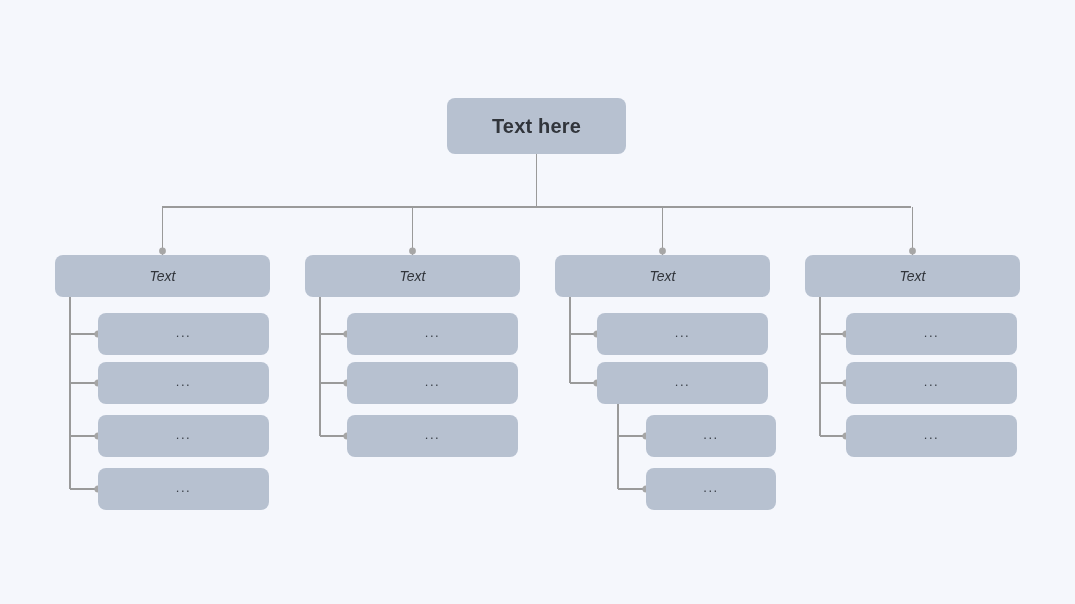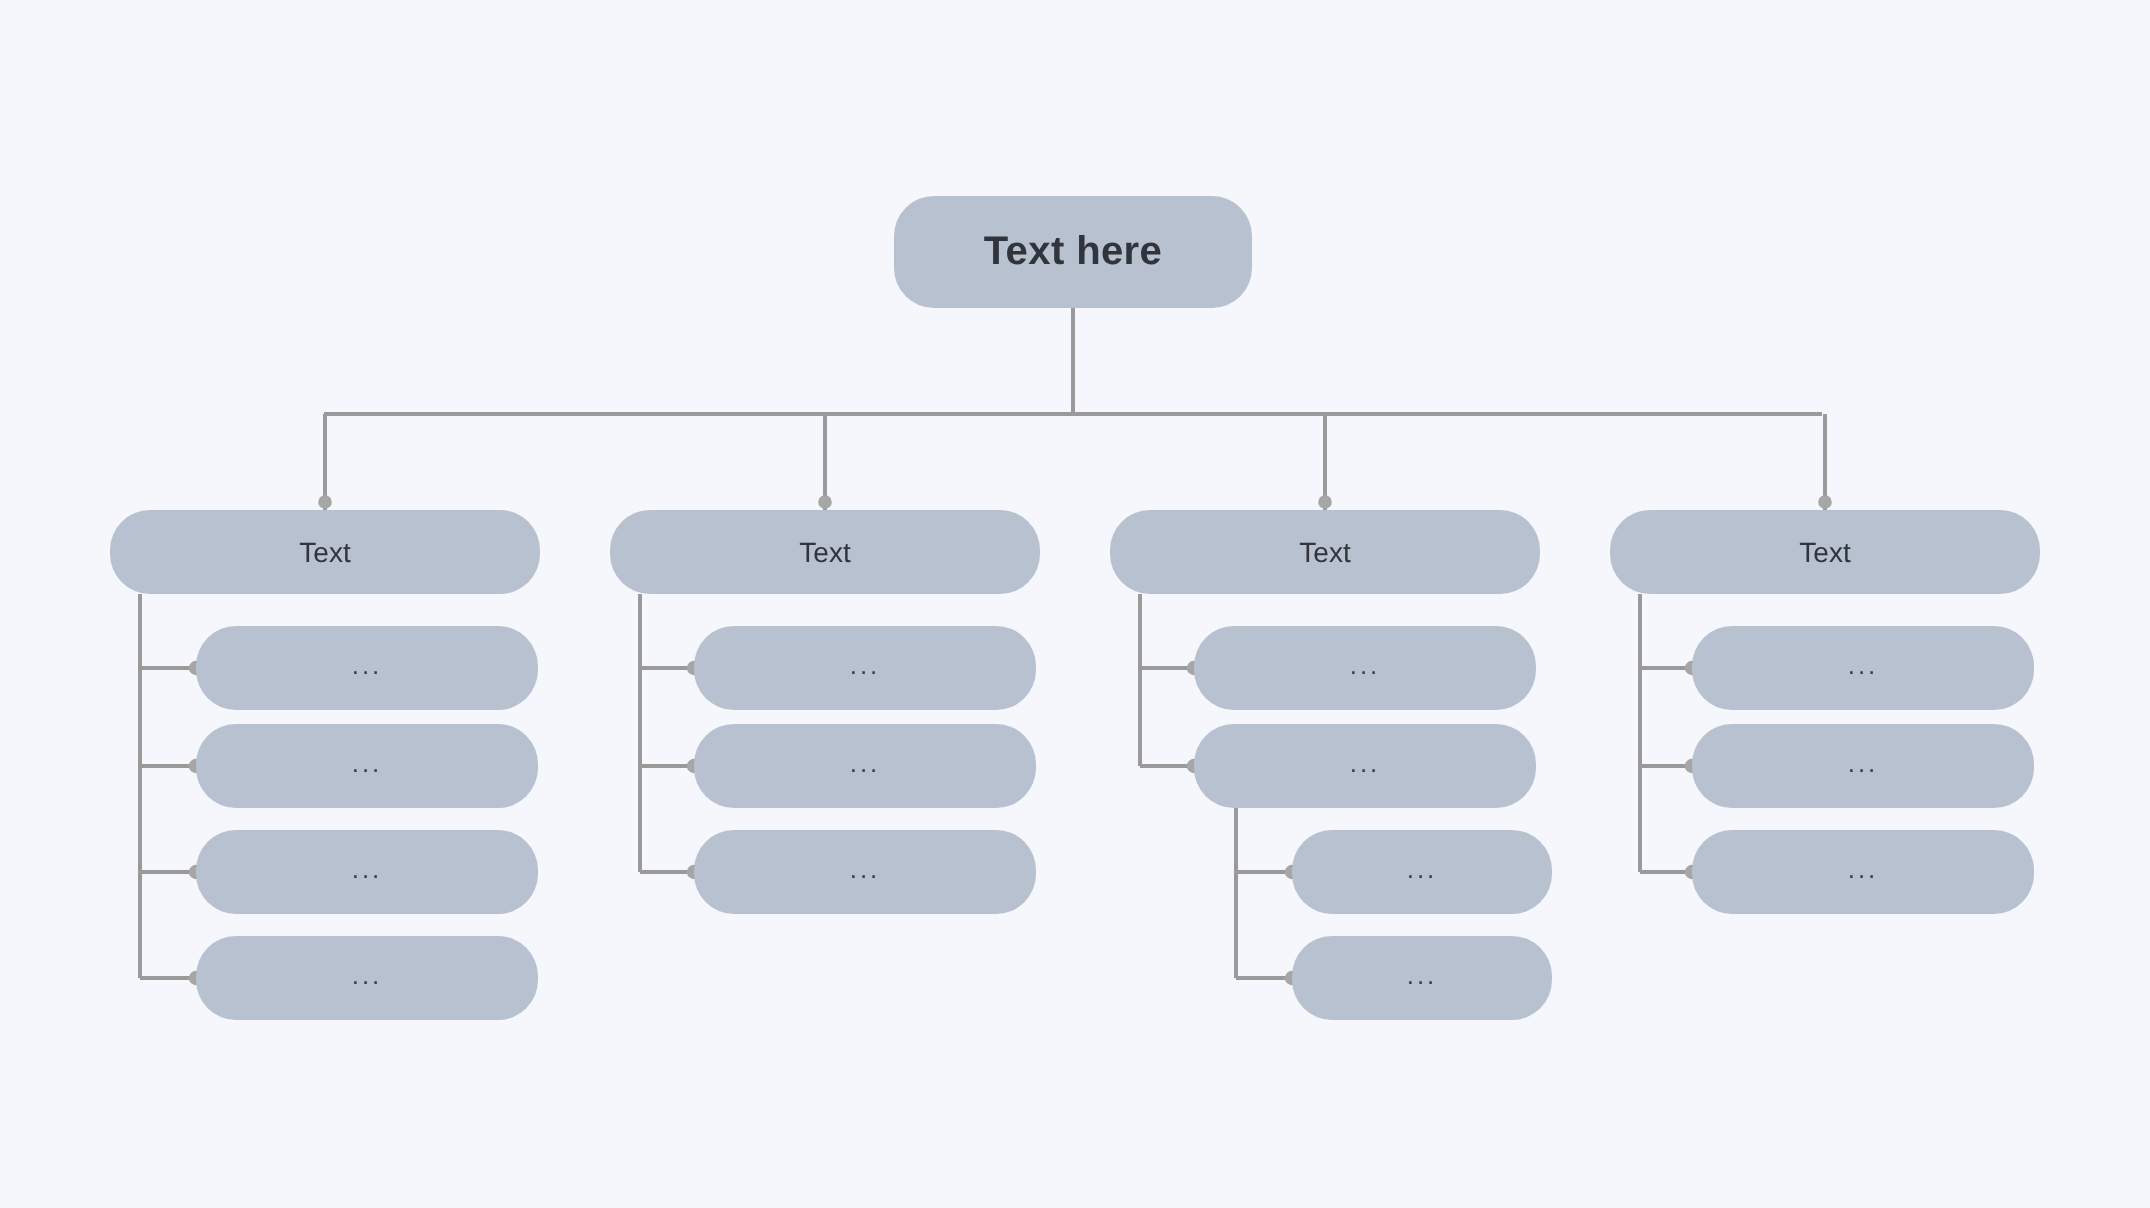--- a/index.html
+++ b/index.html
@@ -23,35 +23,36 @@
     left: 0;
     top: 0;
     width: 1075px;
     height: 604px;
     pointer-events: none;
   }
   .node {
     position: absolute;
     box-sizing: border-box;
     background: #b7c1d0;
-    border-radius: 20px;
+    border-radius: 8px;
     display: flex;
     align-items: center;
     justify-content: center;
     color: #31353b;
     user-select: none;
   }
   .node-root {
     font-size: 20px;
     font-weight: bold;
     letter-spacing: 0.2px;
   }
   .node-l2 {
     font-size: 14px;
     font-weight: normal;
+    font-style: italic;
   }
   .node-leaf {
     font-size: 13px;
     font-weight: normal;
     color: #3b4049;
     letter-spacing: 1.5px;
   }
   .node-leaf .label {
     position: relative;
     top: -2px;

